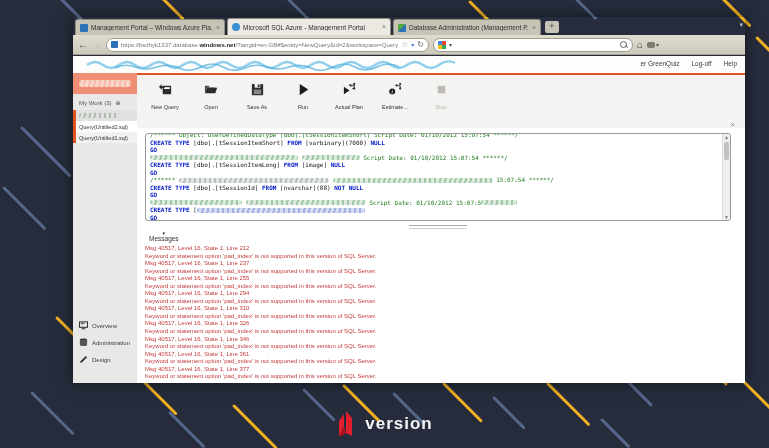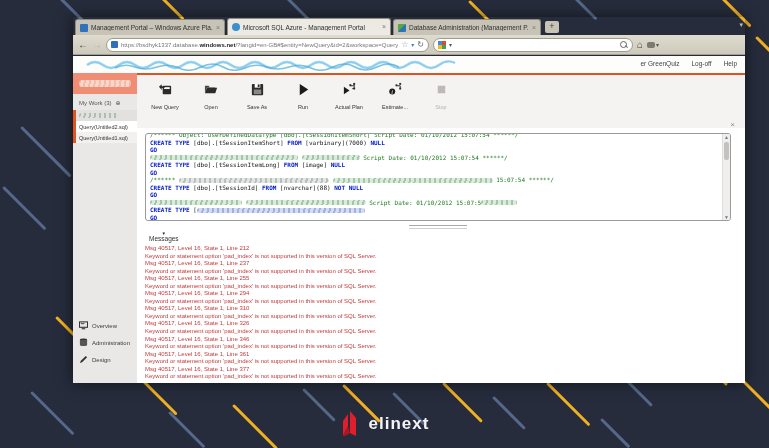--- a/index.html
+++ b/index.html
@@ -361,14 +361,14 @@
     </div>
   </div>
 </div>
 
 <div class="brand">
   <svg width="20" height="25" viewBox="0 0 20 25">
     <polygon points="3,25 3,10 8,3 8,15" fill="#e01f2d"></polygon>
     <polygon points="10,22 10,0 16,7 16,25" fill="#e01f2d"></polygon>
     <polygon points="3,25 8,15 10,22 5,25" fill="#b5121f"></polygon>
   </svg>
-  <span class="brand-name">elinext</span>
+  <span class="brand-name">version</span>
 </div>
 
 </body></html>

